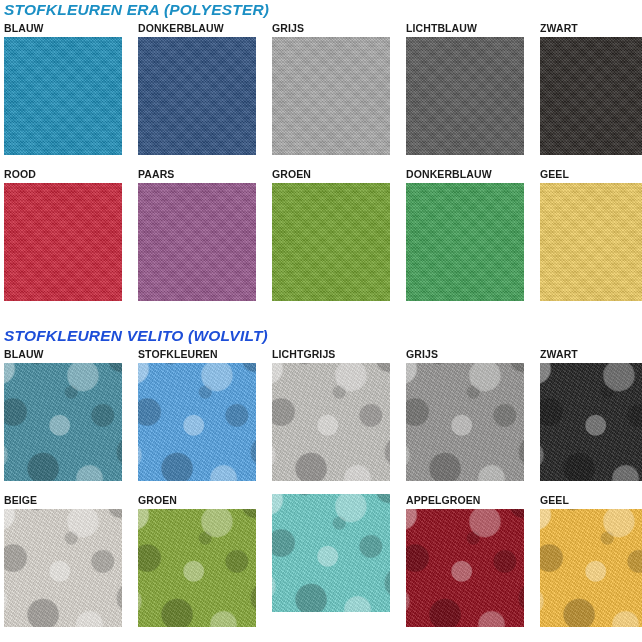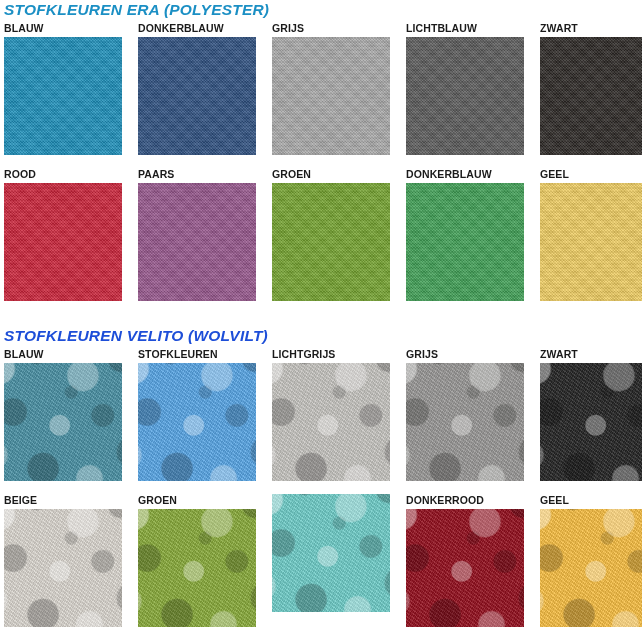--- a/index.html
+++ b/index.html
@@ -208,21 +208,21 @@
             <div class="swatch tex-velito" style="background-color: rgb(221, 217, 210);"></div>
           </div>
           <div class="swatch-cell">
             <div class="swatch-label">GROEN</div>
             <div class="swatch tex-velito" style="background-color: rgb(138, 173, 60);"></div>
           </div>
           <div class="swatch-cell">
             <div class="swatch tex-velito" style="background-color: rgb(113, 207, 203);"></div>
           </div>
           <div class="swatch-cell">
-            <div class="swatch-label">DONKERROOD</div>
+            <div class="swatch-label">APPELGROEN</div>
             <div class="swatch tex-velito" style="background-color: rgb(149, 16, 31);"></div>
           </div>
           <div class="swatch-cell">
             <div class="swatch-label">GEEL</div>
             <div class="swatch tex-velito" style="background-color: rgb(249, 192, 68);"></div>
           </div>
         </div>
       </div>
     </div>
 </div>

